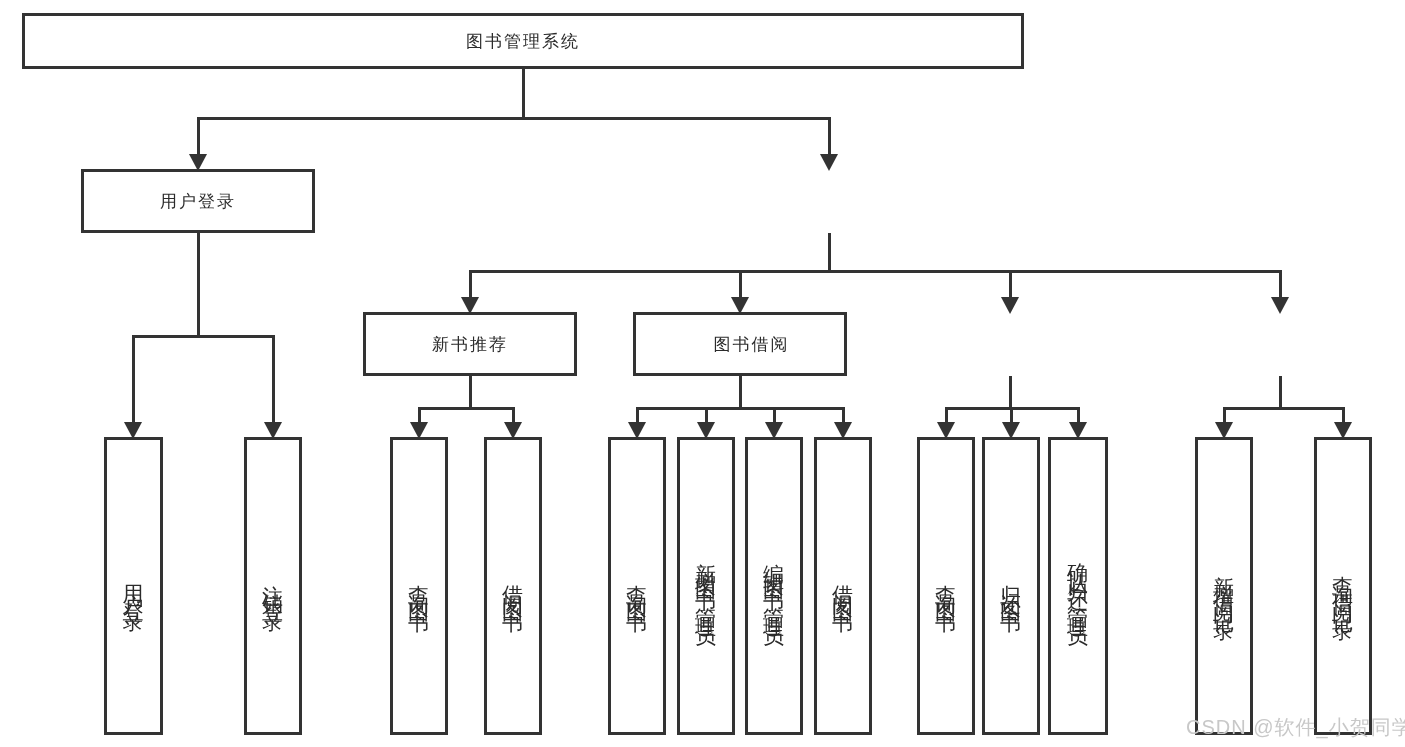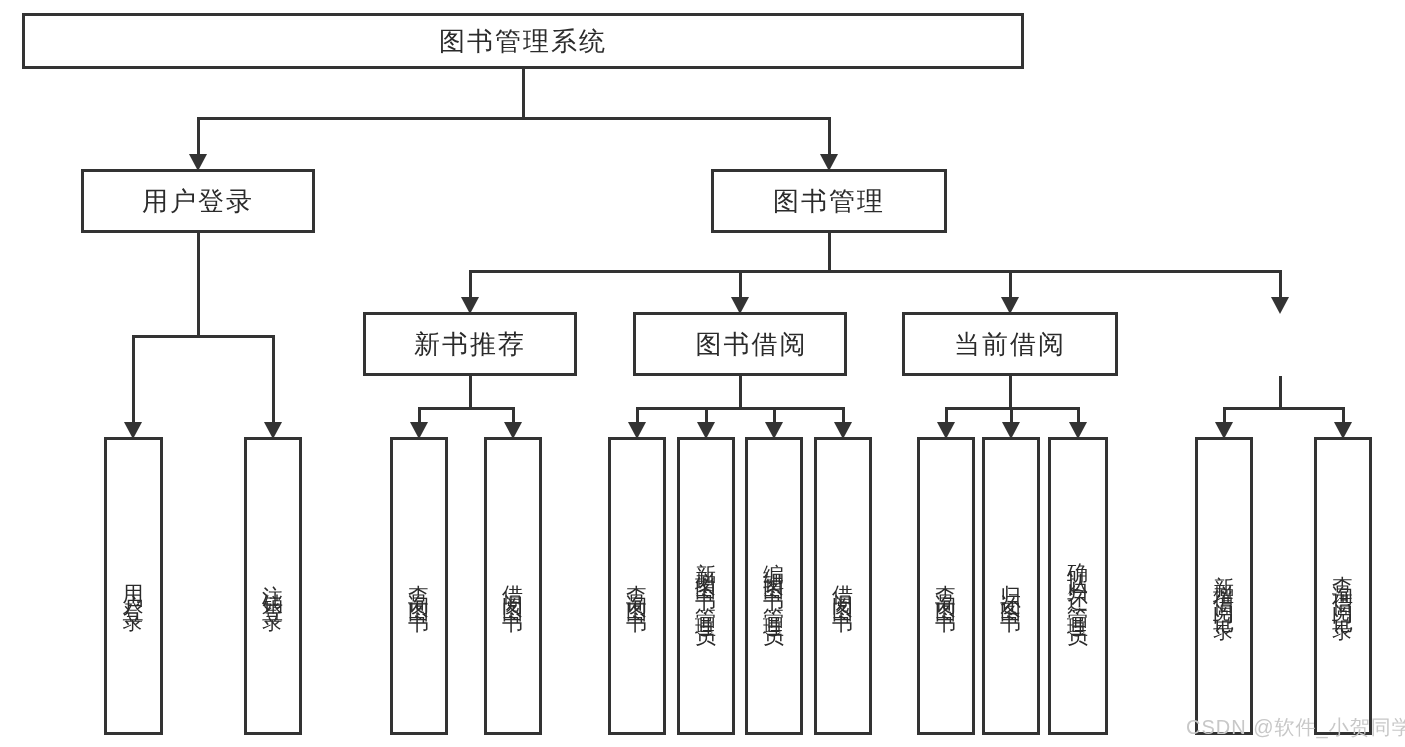--- a/index.html
+++ b/index.html
@@ -9,21 +9,21 @@
     background:var(--background,#ffffff);
     font-family:"Liberation Sans","DejaVu Sans",sans-serif;
     color:var(--text,#2b2b2b);
     overflow:hidden;
   }
   .box {
     position:absolute; border:3px solid var(--line,#333333);
     background:#fff; display:flex; align-items:center; justify-content:center;
     text-align:center;
   }
-  .box.h { font-size:26px; letter-spacing:2px; }
+  .box.h { font-size:17px; letter-spacing:2px; }
   .box.v {
     writing-mode:vertical-rl; text-orientation:mixed;
     font-size:21px; letter-spacing:9px; line-height:1;
   }
   .hline, .vline { position:absolute; background:var(--line,#333333); }
   .arrow { position:absolute; width:3px; background:var(--line,#333333); }
   .arrow::after {
     content:""; position:absolute; left:-8px; bottom:-17px;
     width:0; height:0;
     border-left:9.5px solid transparent;
@@ -46,44 +46,38 @@
   </div>
 
   <div class="vline" style="left:521.5px;top:69px;width:3px;height:51px;"></div>
   <div class="hline" style="left:196.5px;top:117px;width:634px;height:3px;"></div>
   <div class="arrow" style="left:196.5px;top:117px;height:37px;"></div>
   <div class="arrow" style="left:827.5px;top:117px;height:37px;"></div>
 
   <div class="box h" style="left:81px;top:169px;width:234px;height:64px;">
     <span>用户登录</span>
   </div>
-  <div class="box h" style="left:711px;top:169px;width:236px;height:64px;">
-    <span>图书管理</span>
-  </div>
 
   <div class="vline" style="left:196.5px;top:233px;width:3px;height:105px;"></div>
   <div class="hline" style="left:131.5px;top:335px;width:143px;height:3px;"></div>
   <div class="arrow" style="left:131.5px;top:335px;height:87px;"></div>
   <div class="arrow" style="left:271.5px;top:335px;height:87px;"></div>
 
   <div class="vline" style="left:827.5px;top:233px;width:3px;height:40px;"></div>
   <div class="hline" style="left:468.5px;top:270px;width:813px;height:3px;"></div>
   <div class="arrow" style="left:468.5px;top:270px;height:27px;"></div>
   <div class="arrow" style="left:738.5px;top:270px;height:27px;"></div>
   <div class="arrow" style="left:1008.5px;top:270px;height:27px;"></div>
   <div class="arrow" style="left:1278.5px;top:270px;height:27px;"></div>
 
   <div class="box h" style="left:363px;top:312px;width:214px;height:64px;">
     <span>新书推荐</span>
   </div>
   <div class="box h" style="left:633px;top:312px;width:214px;height:64px;padding-left:23px;">
     <span>图书借阅</span>
-  </div>
-  <div class="box h" style="left:902px;top:312px;width:216px;height:64px;">
-    <span>当前借阅</span>
   </div>
 
   <div class="vline" style="left:468.5px;top:376px;width:3px;height:34px;"></div>
   <div class="vline" style="left:738.5px;top:376px;width:3px;height:34px;"></div>
   <div class="vline" style="left:1008.5px;top:376px;width:3px;height:34px;"></div>
   <div class="vline" style="left:1278.5px;top:376px;width:3px;height:34px;"></div>
 
   <div class="hline" style="left:417.5px;top:407px;width:97px;height:3px;"></div>
   <div class="hline" style="left:635.5px;top:407px;width:209px;height:3px;"></div>
   <div class="hline" style="left:944.5px;top:407px;width:135px;height:3px;"></div>

